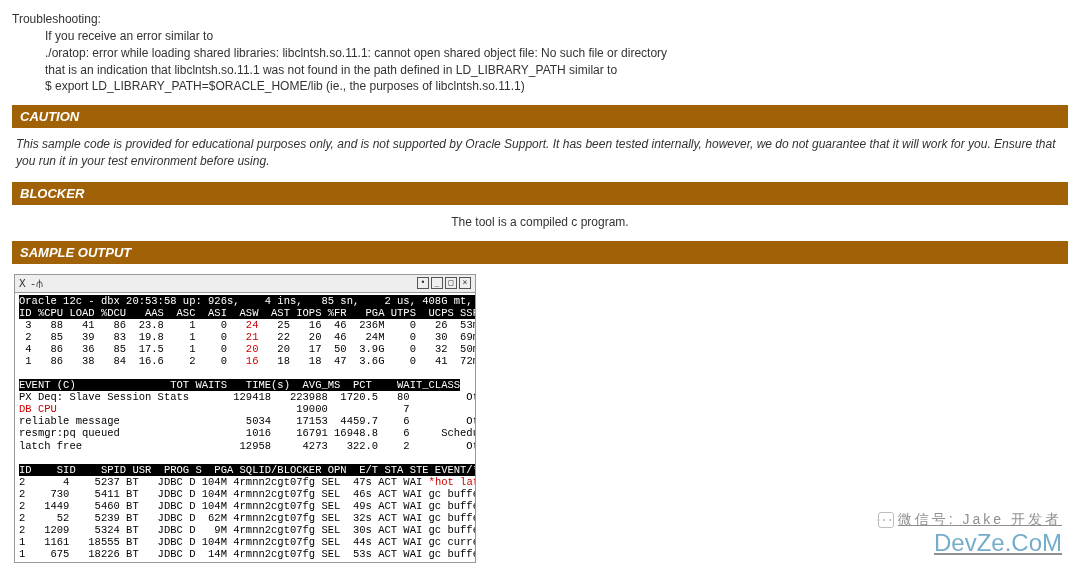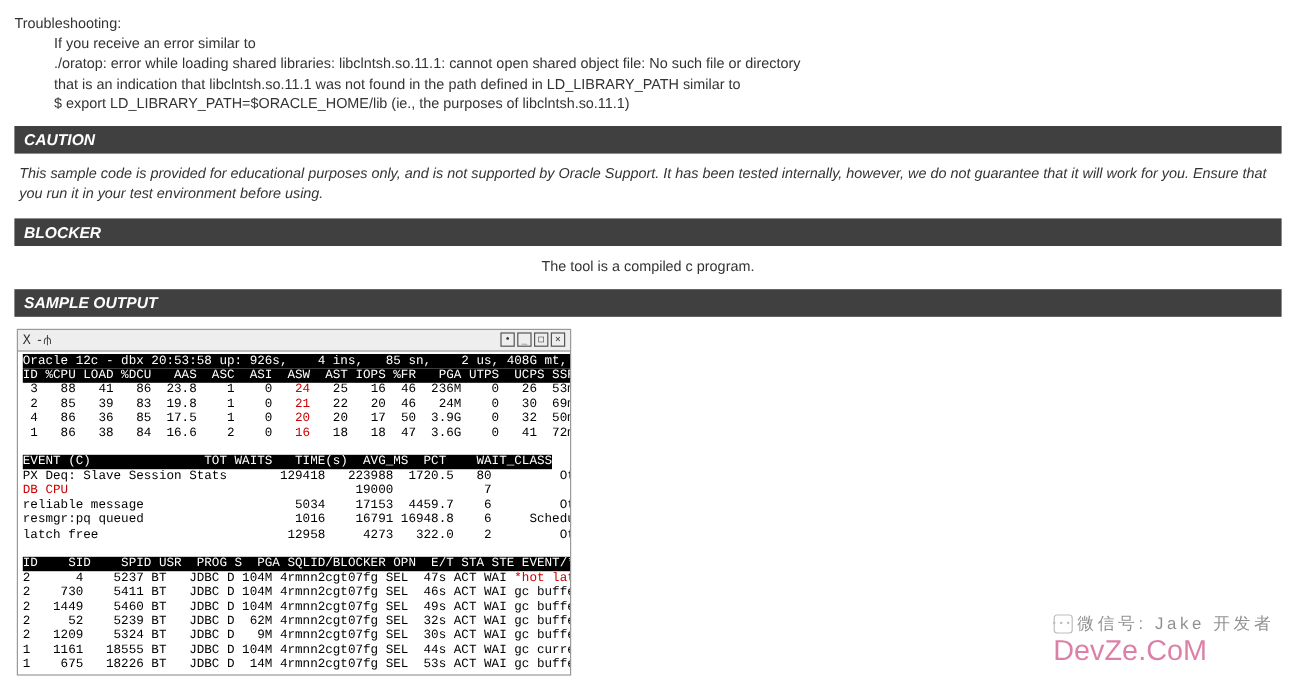--- a/index.html
+++ b/index.html
@@ -7,21 +7,21 @@
       font-family: Arial, sans-serif;
       font-size: 12px;
       color: #333;
       padding: 12px;
       width: 1080px;
       background: #fff;
     }
     .troubleshooting-title { font-weight: normal; margin-bottom: 2px; }
     .troubleshooting-text { line-height: 1.4; margin-bottom: 10px; margin-left: 33px; }
     .section-header {
-      background: #404040;
+      background: #a16207;
       color: #fff;
       font-weight: bold;
       font-style: italic;
       padding: 4px 8px;
       margin: 6px 0;
       font-size: 13px;
     }
     .caution-text { font-style: italic; line-height: 1.4; margin: 8px 0 12px 4px; }
     .script-text { margin: 10px 0 12px 0; text-align: center; }
     .terminal-wrapper {
@@ -55,25 +55,25 @@
       white-space: pre;
       padding: 2px 4px;
       color: #000;
       overflow: hidden;
     }
     .terminal .inv {
       background: #000; color: #fff; display: inline-block;
     }
     .red { color: #c00; }
     .watermark {
-      position: fixed; right: 18px; bottom: 12px; 
-      opacity: 0.55; pointer-events: none;
+      position: fixed; right: 18px; bottom: 12px; text-align: right;
+      opacity: 0.55; pointer-events: none; text-decoration: underline;
     }
     .watermark-cn { color: #333; font-size: 14px; letter-spacing: 3px; }
-    .watermark-logo { color: #be185d; font-size: 24px; font-weight: 500; font-family: Arial, sans-serif; }
+    .watermark-logo { color: #0369a1; font-size: 24px; font-weight: 500; font-family: Arial, sans-serif; }
     .wechat-icon {
       display: inline-block; width: 16px; height: 16px;
       border: 1px solid #888; border-radius: 3px; vertical-align: middle;
       position: relative; margin-right: 4px;
     }
     .wechat-icon::before {
       content: "•••"; font-size: 8px; color: #888;
       position: absolute; top: 50%; left: 50%;
       transform: translate(-50%, -55%);
     }

